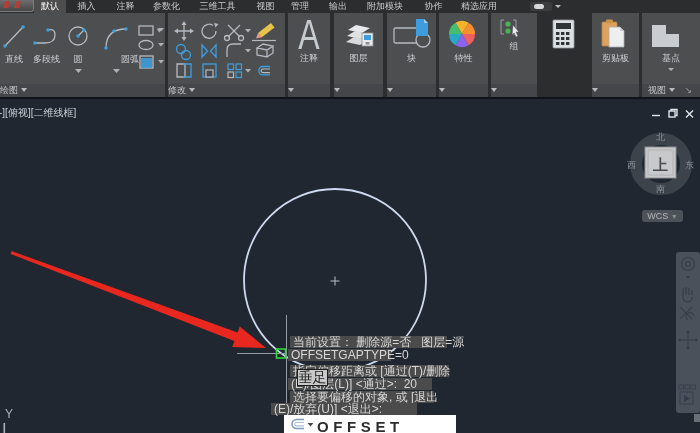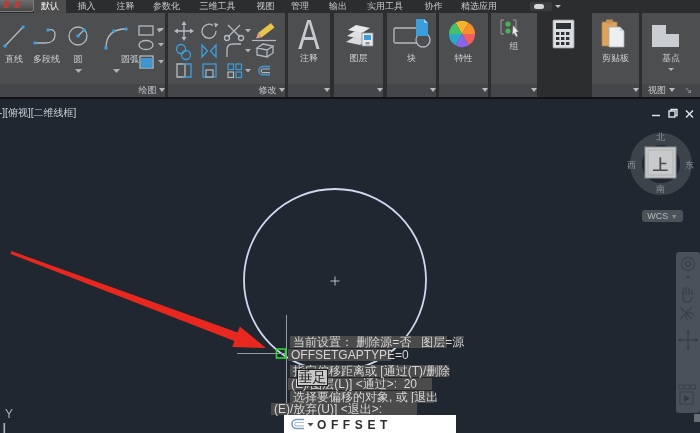--- a/index.html
+++ b/index.html
@@ -7,30 +7,30 @@
         font-family:"Liberation Sans",sans-serif;background:#212731;}
   .abs{position:absolute;}
   
   #tabbar{left:0;top:0;width:700px;height:13px;background:#2b2d2f;}
   .tab{position:absolute;top:0;height:13px;line-height:13px;font-size:9px;color:#c9c9c9;text-align:center;}
   .tab.active{background:#4d4d4d;color:#fff;}
   
   #ribbon{left:0;top:13px;width:700px;height:84px;background:#2b2d2f;}
   .panel{position:absolute;top:0;height:84px;background:#4c4e50;}
   .pstrip{position:absolute;left:0;right:0;bottom:0;height:13px;background:#444649;
-          color:#c6c6c6;font-size:9px;line-height:13px;text-align:right;}
+          color:#c6c6c6;font-size:9px;line-height:13px;text-align:left;}
   .tl{position:absolute;top:40px;color:#ccd0d3;font-size:9px;text-align:center;white-space:nowrap;}
   .plabel{position:absolute;left:0;right:0;color:#cdd1d4;font-size:9px;text-align:center;top:39px;white-space:nowrap;}
   .dn{display:inline-block;width:0;height:0;border-left:3.5px solid transparent;border-right:3.5px solid transparent;border-top:4px solid #b9b9b9;vertical-align:1px;}
   .dnsm{position:absolute;width:0;height:0;border-left:3px solid transparent;border-right:3px solid transparent;border-top:3.5px solid #aeb2b5;}
   
   .tline{position:absolute;background:#4b4b4b;color:#d6d6d6;font-size:12px;line-height:12px;white-space:pre;padding-left:3px;}
   #vplabel{left:-1px;top:106px;color:#ccd1d7;font-size:10px;letter-spacing:0px;}
   #cmdbar{left:284px;top:415px;width:172px;height:18px;background:#ffffff;box-shadow:0 1px 0 #ffffff;}
-  #cmdtext{position:absolute;left:33px;top:2.5px;font-size:12px;font-weight:bold;letter-spacing:4.6px;color:#2e2e2e;}
+  #cmdtext{position:absolute;left:33px;top:2.5px;font-size:15px;font-weight:bold;letter-spacing:4.6px;color:#2e2e2e;}
   #chuizu{left:297px;top:369px;width:29px;height:15px;background:#c9c9c9;border:1.5px solid #1e1e1e;
           color:#1e1e1e;font-size:14px;line-height:15px;text-align:center;}
   #wcs{left:642px;top:210px;width:41px;height:12px;background:#4d5258;border-radius:3px;
        color:#b4b8bc;font-size:9px;line-height:12px;text-align:center;}
 </style>
 </head>
 <body>
 <div id="root">
 
   <div class="abs" id="tabbar"></div>
@@ -39,21 +39,21 @@
     <span style="position:absolute;left:15px;top:1px;width:5px;height:7px;background:#b0403a;transform:skewX(-12deg);"></span>
   </div>
   <div class="tab active" style="left:34px;width:32px;">默认</div>
   <div class="tab" style="left:76px;width:21px;">插入</div>
   <div class="tab" style="left:115px;width:21px;">注释</div>
   <div class="tab" style="left:151px;width:31px;">参数化</div>
   <div class="tab" style="left:197px;width:41px;">三维工具</div>
   <div class="tab" style="left:255px;width:21px;">视图</div>
   <div class="tab" style="left:289px;width:22px;">管理</div>
   <div class="tab" style="left:327px;width:22px;">输出</div>
-  <div class="tab" style="left:363px;width:44px;">实用工具</div>
+  <div class="tab" style="left:363px;width:44px;">附加模块</div>
   <div class="tab" style="left:422px;width:23px;">协作</div>
   <div class="tab" style="left:458px;width:42px;">精选应用</div>
   <div class="abs" style="left:530px;top:2px;width:22px;height:9px;background:#3a3c3e;border-radius:2px;">
     <span style="position:absolute;left:4px;top:2px;width:10px;height:5px;background:#d8d8d8;border-radius:3px;"></span>
   </div>
   <div class="abs" style="left:555px;top:5px;width:0;height:0;border-left:3px solid transparent;border-right:3px solid transparent;border-top:3.5px solid #c0c0c0;"></div>
 
   <div class="abs" id="ribbon">
 
     <div class="panel" id="p-draw" style="left:0;width:165px;">

